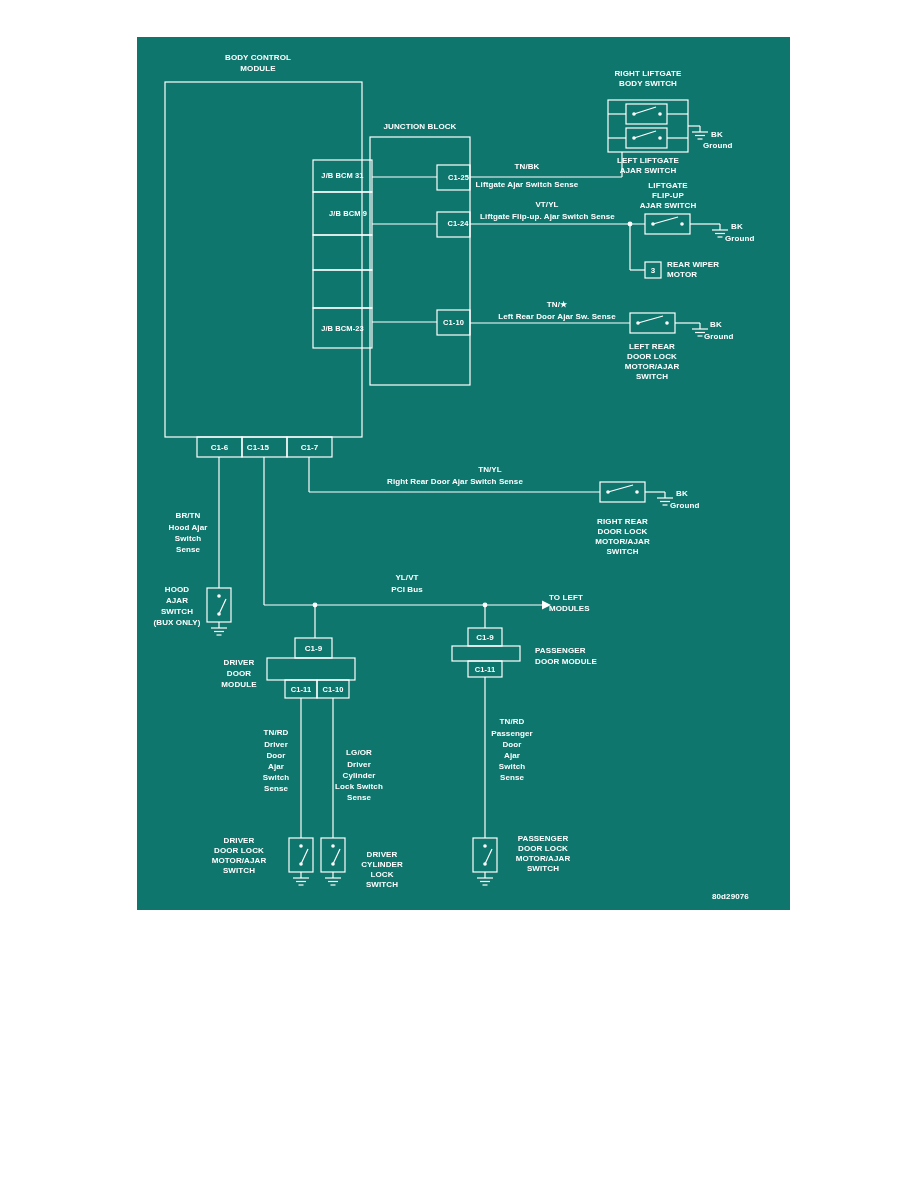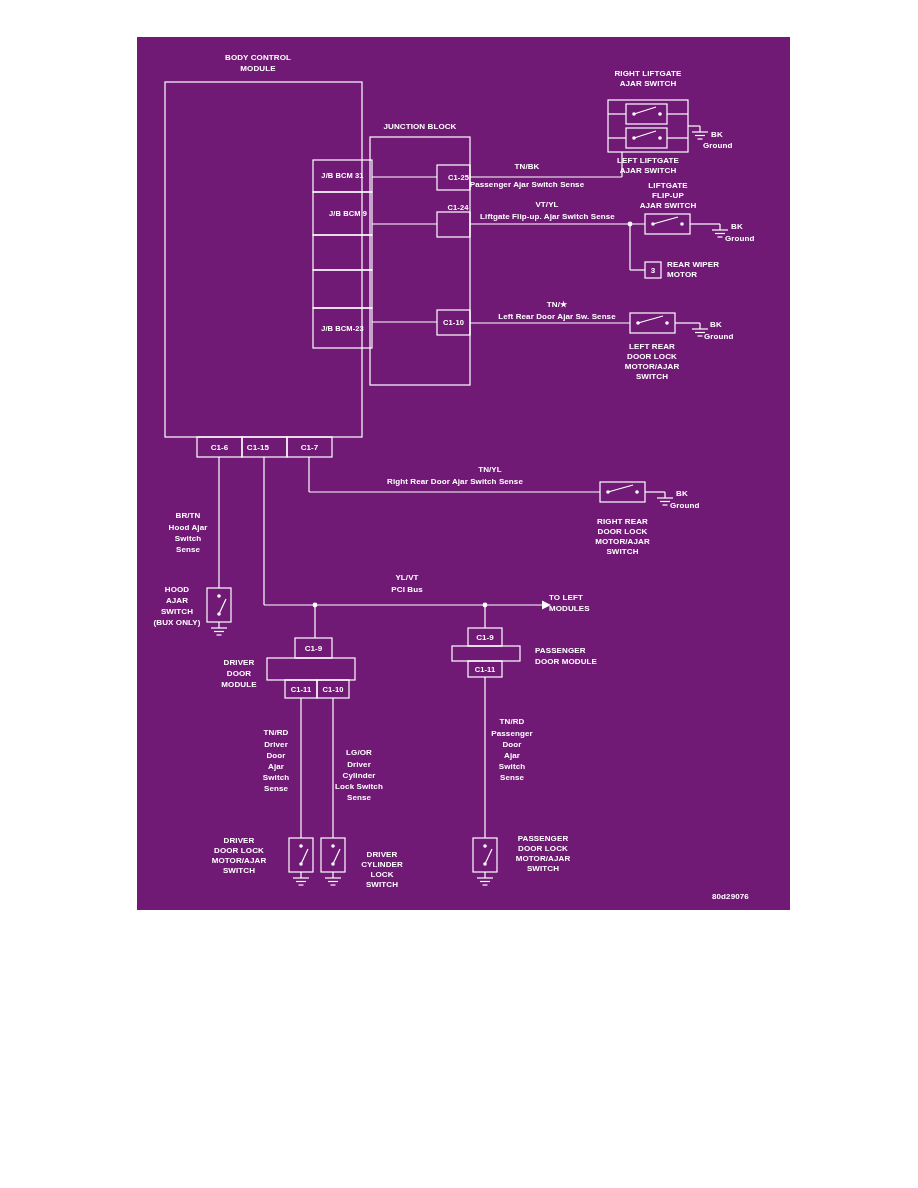--- a/index.html
+++ b/index.html
@@ -1,18 +1,18 @@
 <!DOCTYPE html>
 <html><head>
 <meta charset="utf-8">
 <style>
   * { margin:0; padding:0; box-sizing:border-box; }
   html,body { width:918px; height:1188px; background:#ffffff; }
   body { position:relative; font-family:"Liberation Sans", sans-serif; }
-  .canvas { position:absolute; left:137px; top:37px; width:653px; height:873px; background:#701a75; overflow:hidden; }
+  .canvas { position:absolute; left:137px; top:37px; width:653px; height:873px; background:#0f766e; overflow:hidden; }
   .wires { position:absolute; left:0; top:0; }
   .lbl { position:absolute; color:#fff; font-weight:bold; font-size:8px; line-height:10px;
          text-align:center; white-space:pre-line; letter-spacing:0.1px; }
   .lh11 { line-height:11px; }
   .ta-l { text-align:left; }
   .sm { font-size:7.5px; }
 </style>
 </head>
 <body>
 
@@ -145,29 +145,29 @@
 
   <div class="lbl lh11" style="left:51px;top:15px;width:140px">BODY CONTROL
 MODULE</div>
   <div class="lbl" style="left:223px;top:85px;width:120px">JUNCTION BLOCK</div>
 
   <div class="lbl sm" style="left:176px;top:134px;width:59px">J/B BCM 31</div>
   <div class="lbl sm" style="left:176px;top:172px;width:70px">J/B BCM 9</div>
   <div class="lbl sm" style="left:176px;top:287px;width:59px">J/B BCM-23</div>
 
   <div class="lbl sm" style="left:300px;top:136px;width:43px">C1-25</div>
-  <div class="lbl sm" style="left:300px;top:166px;width:42px">C1-24</div>
+  <div class="lbl sm" style="left:300px;top:182px;width:42px">C1-24</div>
   <div class="lbl sm" style="left:300px;top:281px;width:33px">C1-10</div>
 
   <div class="lbl" style="left:60px;top:406px;width:45px">C1-6</div>
   <div class="lbl" style="left:105px;top:406px;width:32px">C1-15</div>
   <div class="lbl" style="left:150px;top:406px;width:45px">C1-7</div>
 
   <div class="lbl" style="left:451px;top:32px;width:120px">RIGHT LIFTGATE
-AJAR SWITCH</div>
+BODY SWITCH</div>
   <div class="lbl" style="left:451px;top:119px;width:120px">LEFT LIFTGATE
 AJAR SWITCH</div>
   <div class="lbl" style="left:486px;top:144px;width:90px">LIFTGATE
 FLIP-UP
 AJAR SWITCH</div>
 
   <div class="lbl" style="left:508px;top:229px;width:16px">3</div>
   <div class="lbl ta-l" style="left:530px;top:223px;width:80px">REAR WIPER
 MOTOR</div>
 
@@ -180,21 +180,21 @@
 MOTOR/AJAR
 SWITCH</div>
   <div class="lbl lh11" style="left:3px;top:547px;width:74px">HOOD
 AJAR
 SWITCH
 (BUX ONLY)</div>
   <div class="lbl ta-l lh11" style="left:412px;top:555px;width:70px">TO LEFT
 MODULES</div>
 
   <div class="lbl" style="left:355px;top:125px;width:70px">TN/BK</div>
-  <div class="lbl" style="left:330px;top:143px;width:120px">Passenger Ajar Switch Sense</div>
+  <div class="lbl" style="left:330px;top:143px;width:120px">Liftgate Ajar Switch Sense</div>
 
   <div class="lbl" style="left:375px;top:163px;width:70px">VT/YL</div>
   <div class="lbl" style="left:343px;top:175px;width:135px">Liftgate Flip-up. Ajar Switch Sense</div>
 
   <div class="lbl" style="left:390px;top:263px;width:60px">TN/★</div>
   <div class="lbl" style="left:355px;top:275px;width:130px">Left Rear Door Ajar Sw. Sense</div>
 
   <div class="lbl" style="left:323px;top:428px;width:60px">TN/YL</div>
   <div class="lbl" style="left:248px;top:440px;width:140px">Right Rear Door Ajar Switch Sense</div>
 

